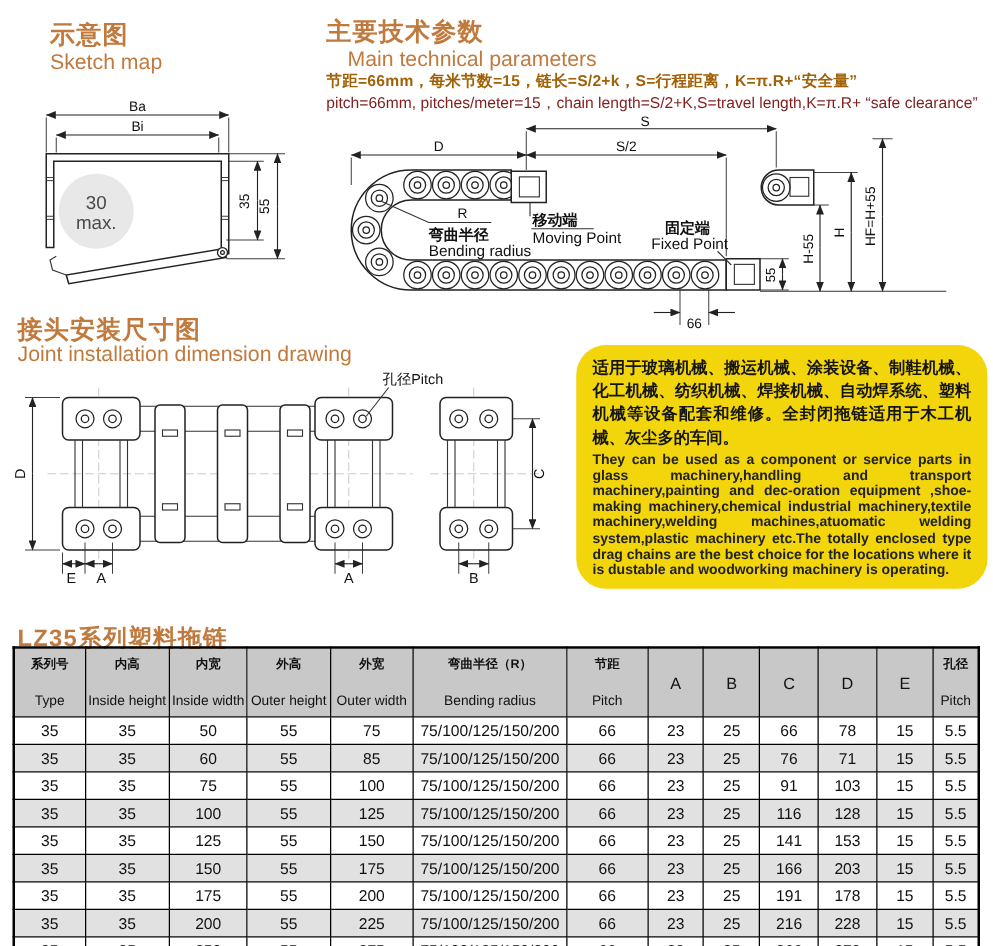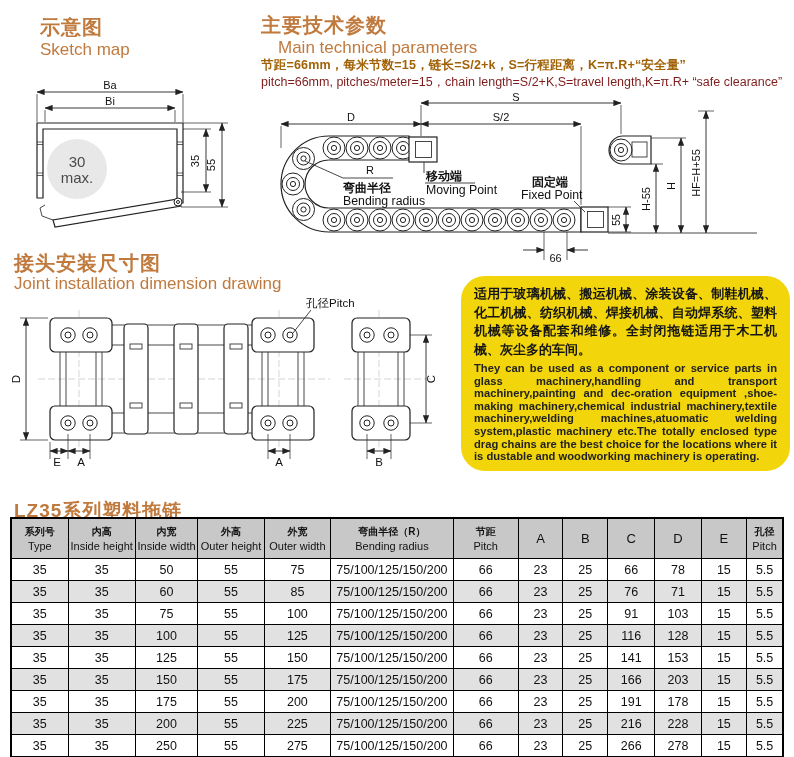--- a/index.html
+++ b/index.html
@@ -11,21 +11,21 @@
   .param-en{position:absolute;font-size:12.5px;color:#7f1d1d;}
   .app-box{position:absolute;left:461px;top:276px;width:329px;height:195px;background:var(--yellow);
            border-radius:24px;padding:9px 13px;box-sizing:border-box;}
   .app-zh{font-size:13px;font-weight:bold;line-height:18.5px;color:#151515;text-align:justify;}
   .app-en{font-size:11.2px;line-height:12.6px;color:#222;margin-top:3px;text-align:justify;font-weight:bold;}
   .spec-table{position:absolute;left:10px;top:517px;width:774px;border-collapse:collapse;
               table-layout:fixed;border:2px solid #000;}
   .spec-table th,.spec-table td{border:1px solid #000;text-align:center;vertical-align:middle;overflow:hidden;padding:0;}
   .spec-table th{background:var(--th-bg);padding:5px 0;}
   .h-zh{font-size:10px;font-weight:bold;line-height:15px;}
-  .h-en{font-size:11px;font-weight:normal;line-height:13px;margin-top:1px;}
+  .h-en{font-size:11px;font-weight:normal;line-height:13px;margin-top:16px;}
   .h-letter{font-size:13px;font-weight:normal;}
   .spec-table td{font-size:12.5px;line-height:16px;padding:2.5px 0;}
   .spec-table tbody tr:nth-child(even){background:var(--row-alt);}
   svg{position:absolute;overflow:visible;}
   .dl{stroke:#222;stroke-width:.9;fill:none;}
   .xl{stroke:#222;stroke-width:.7;fill:none;}
   .ol{stroke:#222;stroke-width:1.2;fill:#fff;}
   .ring{stroke:#222;stroke-width:1;fill:#fff;}
   .thin{stroke:#333;stroke-width:.9;fill:none;}
   .cl{stroke:#b8b8b8;stroke-width:.6;stroke-dasharray:7 3;fill:none;}

